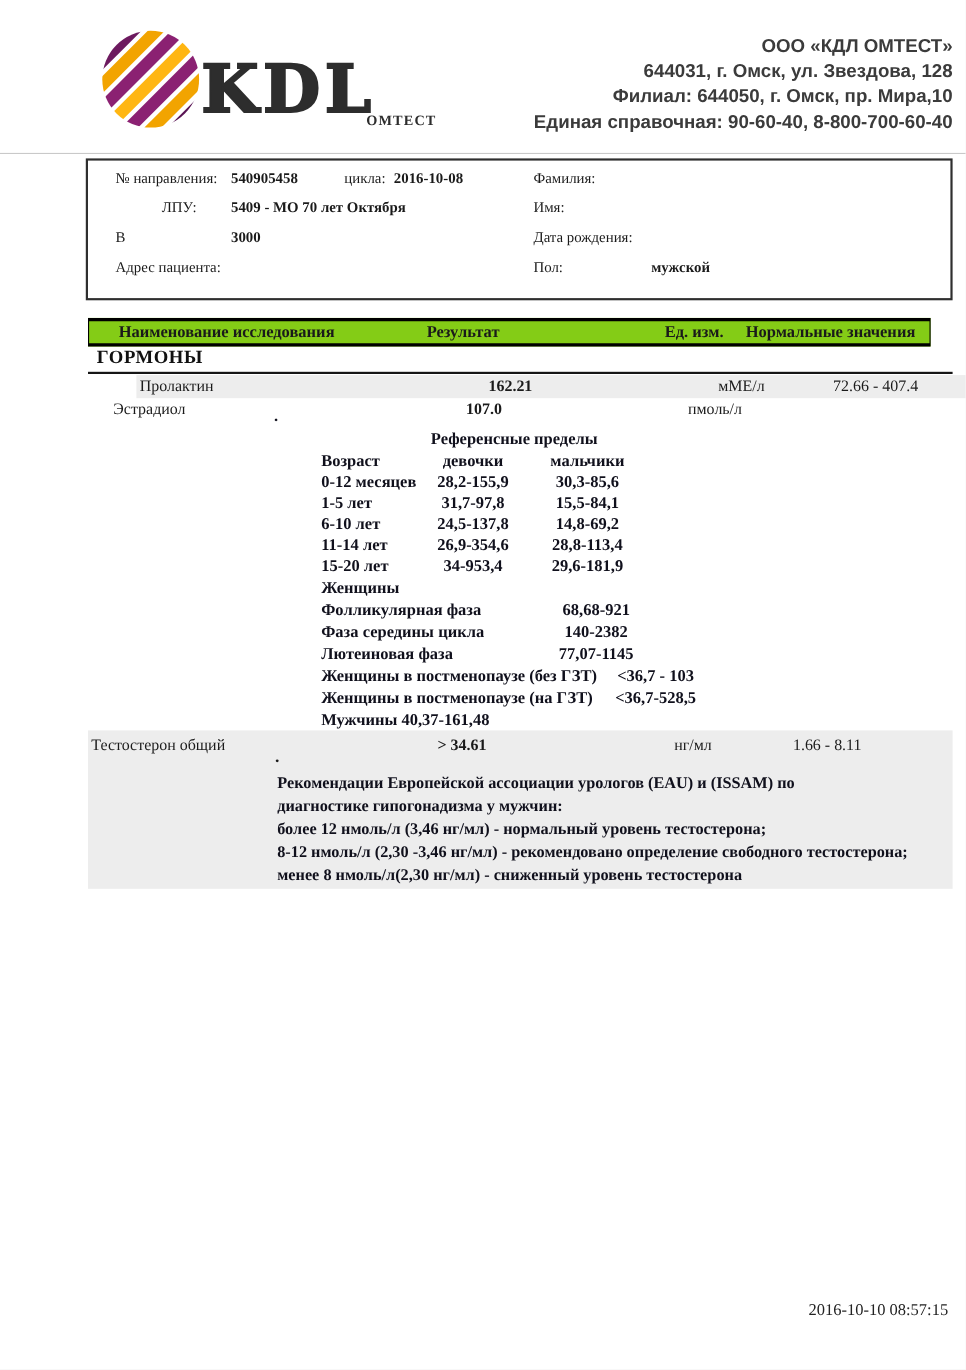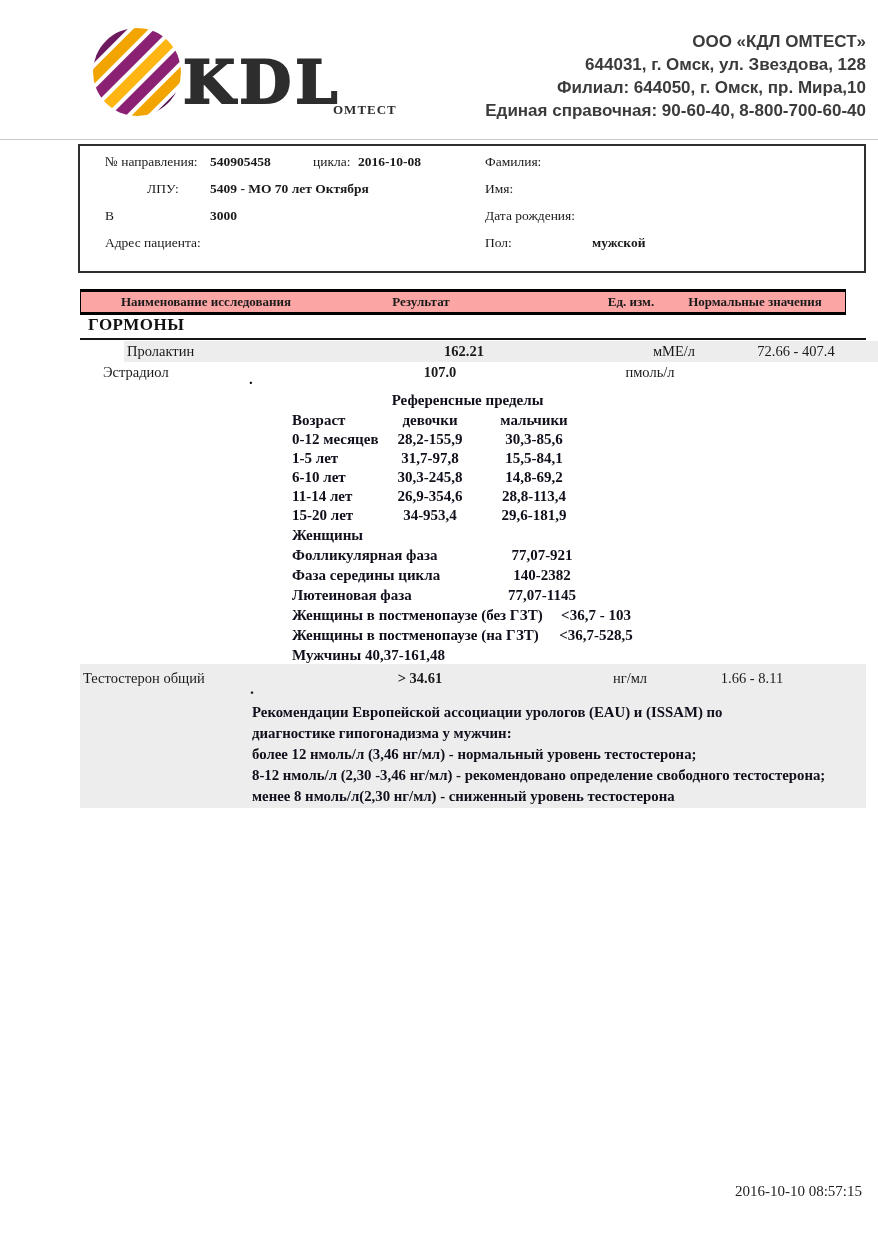--- a/index.html
+++ b/index.html
@@ -32,23 +32,23 @@
   .pbox {
     position:absolute; left:78px; top:144px; width:784px; height:125px;
     border:2px solid #2f2f2f; background:#fff; font-size:13.5px;
   }
   .pbox .lbl { position:absolute; white-space:nowrap; }
   .pbox .val { position:absolute; font-weight:bold; white-space:nowrap; }
 
   
   .thead {
     position:absolute; left:80px; top:289px; width:764px; height:20px;
-    background:#fca5a5; border-top:3px solid #000; border-bottom:3px solid #000;
+    background:#84cc16; border-top:3px solid #000; border-bottom:3px solid #000;
     border-left:1px solid #000; border-right:1px solid #000;
-    font-weight:bold; font-size:13px; line-height:20px;
+    font-weight:bold; font-size:15px; line-height:20px;
   }
   .thead span { position:absolute; text-align:center; white-space:nowrap; }
   .th-name   { left:0;     width:250px; }
   .th-result { left:256px; width:168px; }
   .th-units  { left:480px; width:140px; }
   .th-normal { left:584px; width:180px; }
 
   .section-title {
     position:absolute; left:88px; top:315px;
     font-weight:bold; font-size:17px; letter-spacing:0.5px; color:#111;
@@ -189,35 +189,35 @@
 
     <div class="ref-row-0 ref-c1">0-12 месяцев</div>
     <div class="ref-row-0 ref-c2">28,2-155,9</div>
     <div class="ref-row-0 ref-c3">30,3-85,6</div>
 
     <div class="ref-row-1 ref-c1">1-5 лет</div>
     <div class="ref-row-1 ref-c2">31,7-97,8</div>
     <div class="ref-row-1 ref-c3">15,5-84,1</div>
 
     <div class="ref-row-2 ref-c1">6-10 лет</div>
-    <div class="ref-row-2 ref-c2">30,3-245,8</div>
+    <div class="ref-row-2 ref-c2">24,5-137,8</div>
     <div class="ref-row-2 ref-c3">14,8-69,2</div>
 
     <div class="ref-row-3 ref-c1">11-14 лет</div>
     <div class="ref-row-3 ref-c2">26,9-354,6</div>
     <div class="ref-row-3 ref-c3">28,8-113,4</div>
 
     <div class="ref-row-4 ref-c1">15-20 лет</div>
     <div class="ref-row-4 ref-c2">34-953,4</div>
     <div class="ref-row-4 ref-c3">29,6-181,9</div>
 
     <div class="ref-women">Женщины</div>
 
     <div class="ph-0 ph-lbl">Фолликулярная фаза</div>
-    <div class="ph-0 ph-val-a">77,07-921</div>
+    <div class="ph-0 ph-val-a">68,68-921</div>
     <div class="ph-1 ph-lbl">Фаза середины цикла</div>
     <div class="ph-1 ph-val-a">140-2382</div>
     <div class="ph-2 ph-lbl">Лютеиновая фаза</div>
     <div class="ph-2 ph-val-a">77,07-1145</div>
     <div class="ph-3 ph-lbl">Женщины в постменопаузе (без ГЗТ)</div>
     <div class="ph-3 ph-val-b">&lt;36,7 - 103</div>
     <div class="ph-4 ph-lbl">Женщины в постменопаузе (на ГЗТ)</div>
     <div class="ph-4 ph-val-b">&lt;36,7-528,5</div>
 
     <div class="ref-men">Мужчины  40,37-161,48</div>

